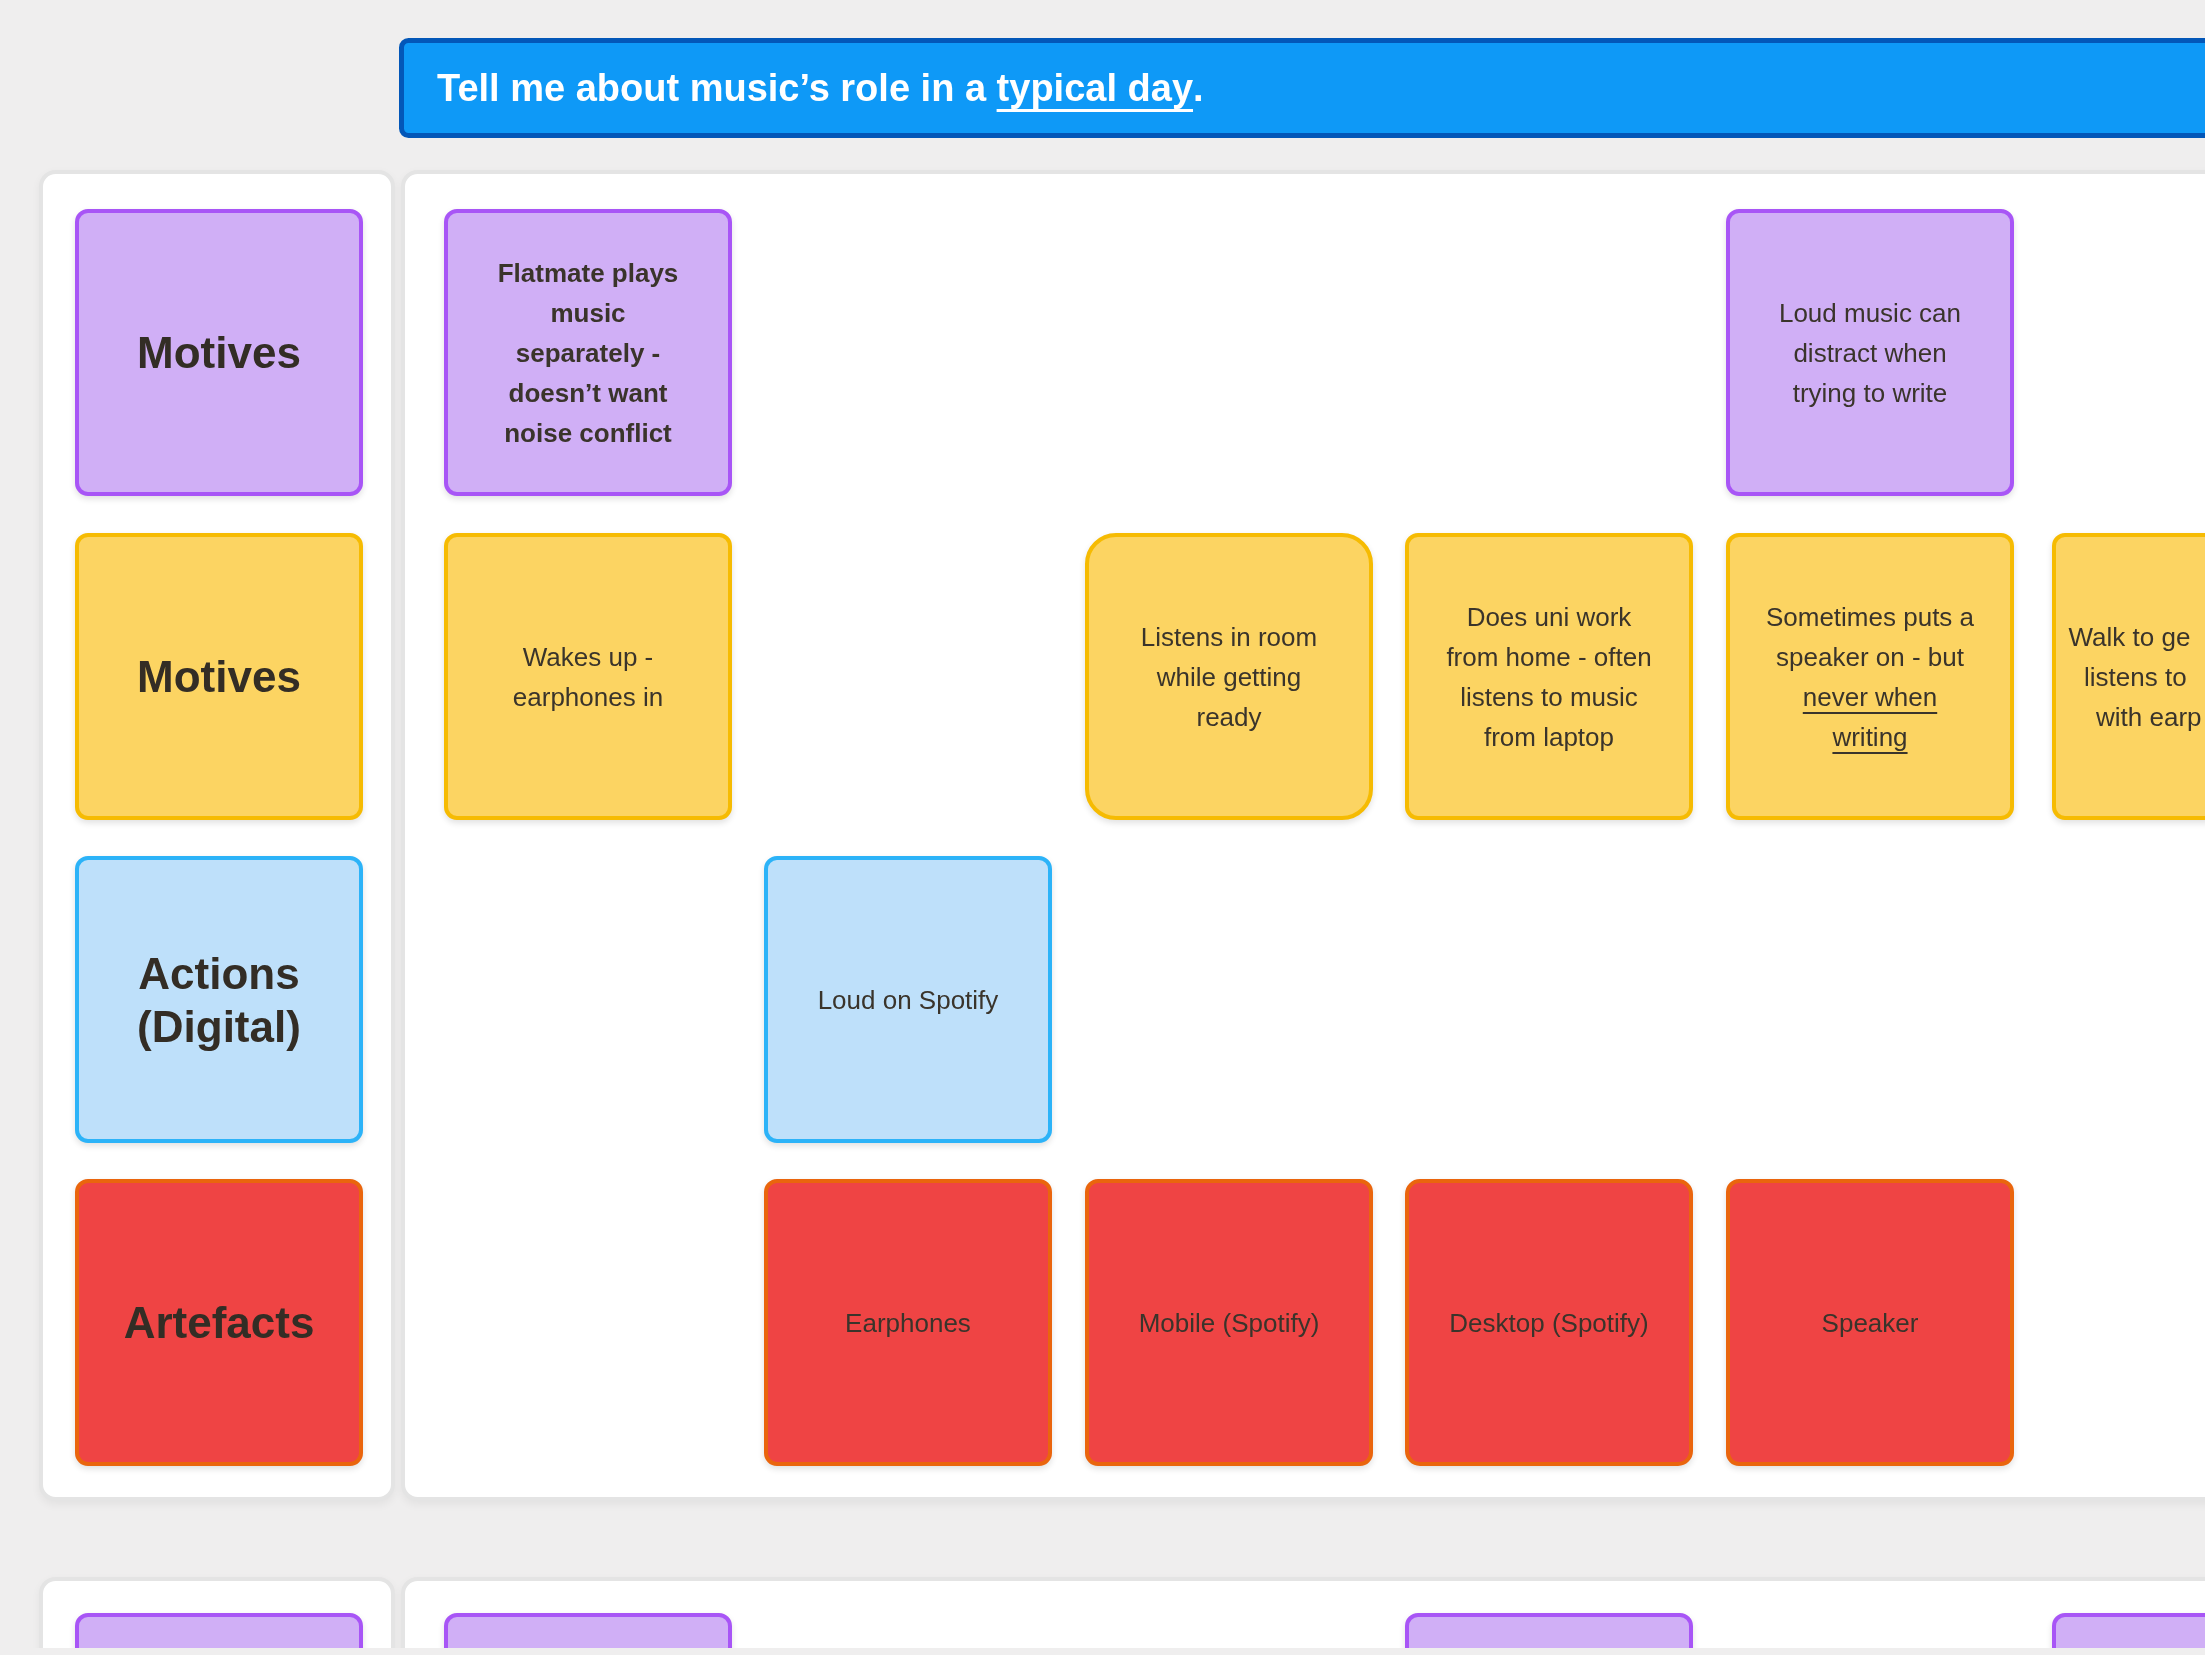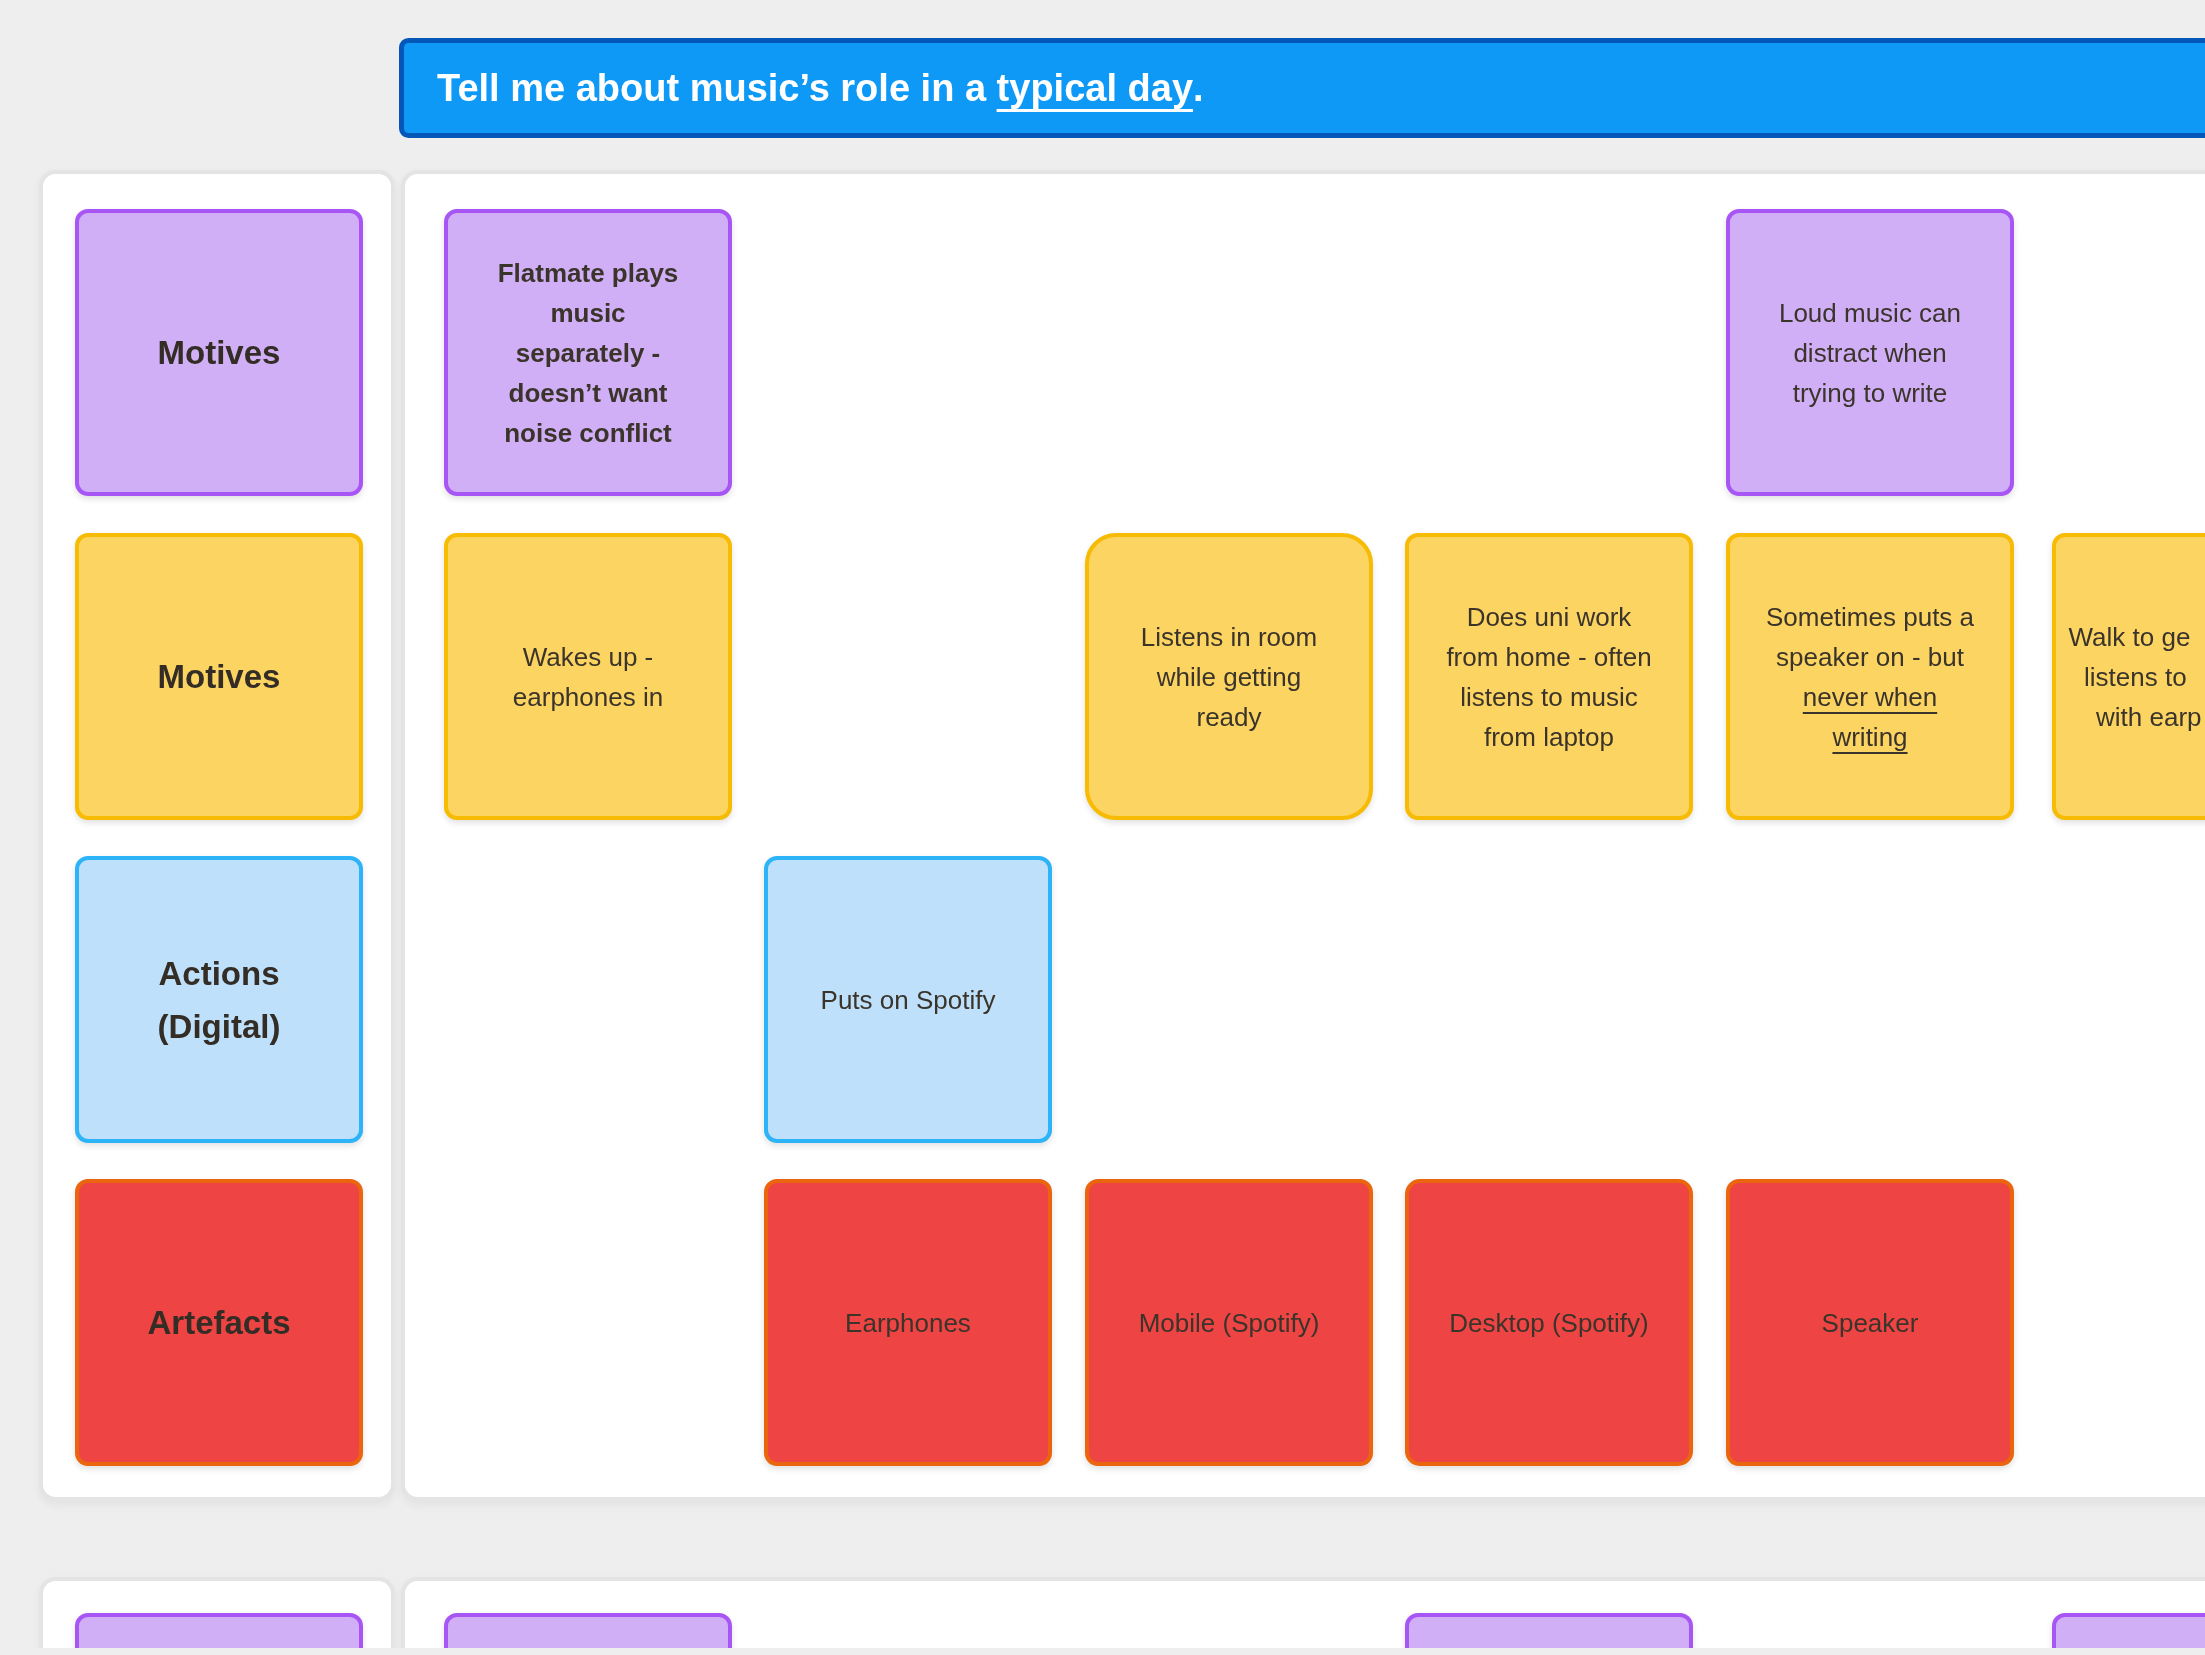--- a/index.html
+++ b/index.html
@@ -65,21 +65,21 @@
     line-height: 40px;
     color: #3a342b;
     box-shadow: 0 3px 6px rgba(0,0,0,0.12);
   }
   .card.purple { background: #d0aff6; border-color: #a855f6; }
   .card.yellow { background: #fcd462; border-color: #f6bb02; }
   .card.blue   { background: #bee0fa; border-color: #2cb3f8; }
   .card.salmon { background: #ef4444; border-color: #ea650d; }
   .card.label-card {
     font-weight: bold;
-    font-size: 33px;
+    font-size: 44px;
     line-height: 53px;
     color: #332d25;
   }
   .card .u {
     text-decoration: underline;
     text-decoration-thickness: 2.4px;
     text-underline-offset: 6px;
   }
   .card.clipped { padding: 0; }
   .clip-lines { display: block; width: 100%; text-align: left; }
@@ -135,21 +135,21 @@
         <span><span>Sometimes puts a speaker on - but </span><span class="u">never when writing</span></span>
       </div>
       <div class="card yellow clipped" style="left: 2052px; top: 533px;">
         <span class="clip-lines">
           <span class="line">Walk to ge</span>
           <span class="line">listens to</span>
           <span class="line">with earp</span>
         </span>
       </div>
       <div class="card blue" style="left: 764px; top: 856px;">
-        <span><span>Puts on Spotify</span></span>
+        <span><span>Loud on Spotify</span></span>
       </div>
       <div class="card salmon" style="left: 764px; top: 1179px;">
         <span><span>Earphones</span></span>
       </div>
       <div class="card salmon" style="left: 1085px; top: 1179px;">
         <span><span>Mobile (Spotify)</span></span>
       </div>
       <div class="card salmon" style="left: 1405px; top: 1179px; border-radius: 15px;">
         <span><span>Desktop (Spotify)</span></span>
       </div>

